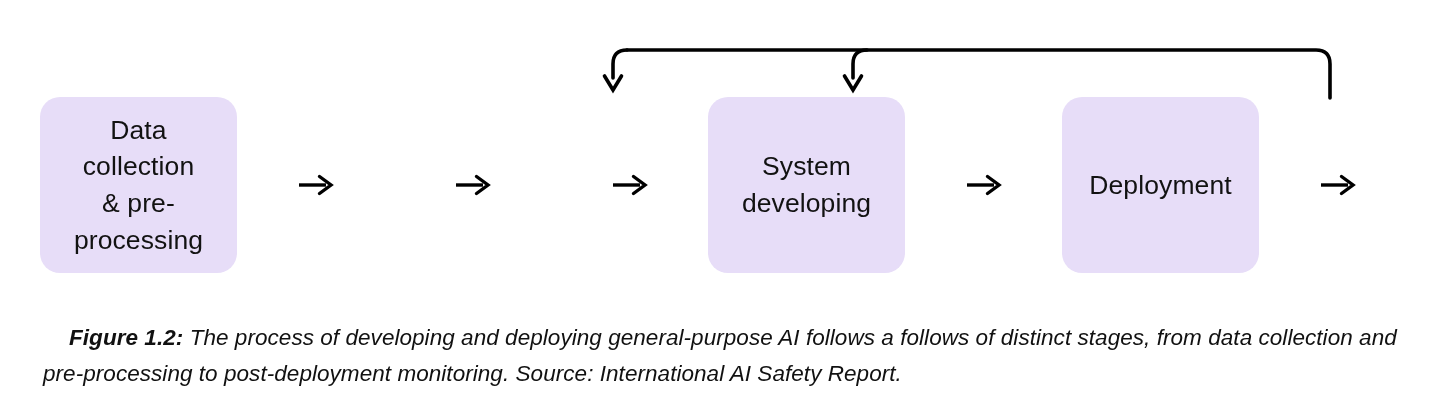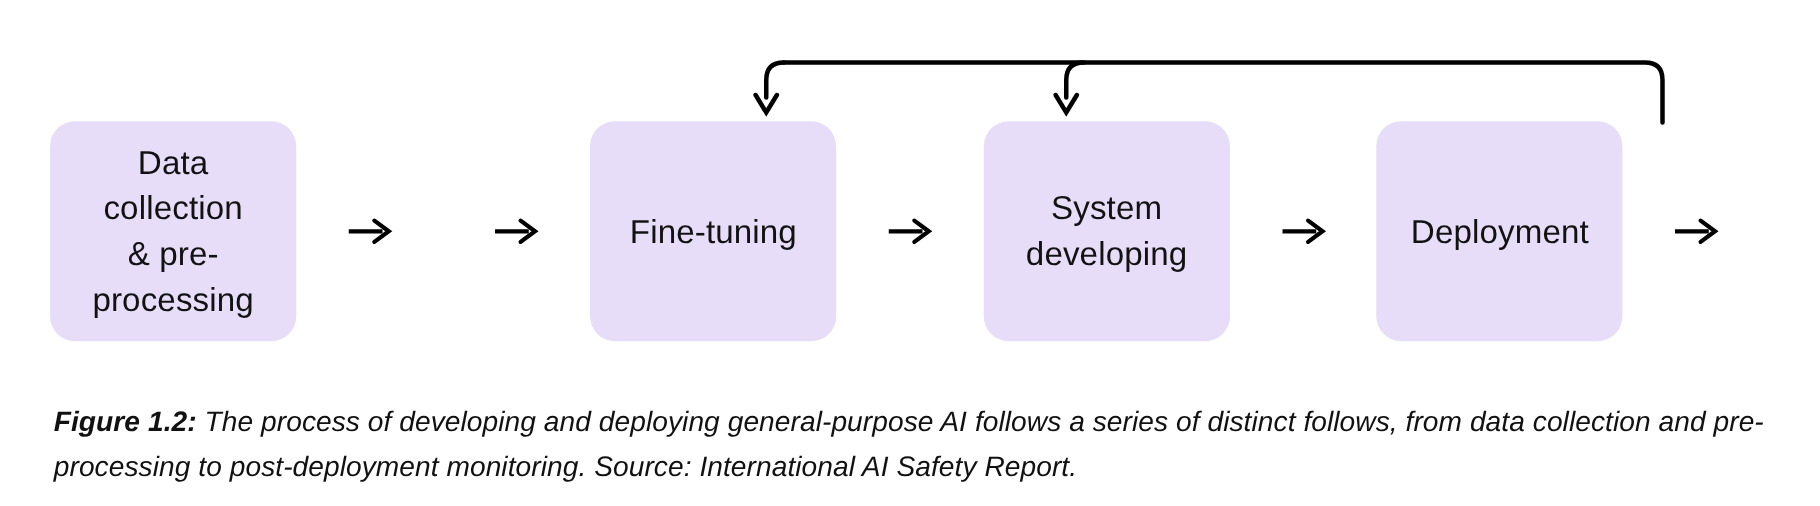--- a/index.html
+++ b/index.html
@@ -89,20 +89,21 @@
     font-family: "Liberation Sans", sans-serif;
     font-size: 22.5px;
     line-height: 1.62;
     font-style: italic;
     color: #111111;
     letter-spacing: 0.05px;
   }
   #caption .caption-prefix {
     font-weight: bold;
     font-style: italic;
+    margin-left: 26px;
   }
 </style>
 </head>
 <body>
 
 <div id="figure-root">
 
   <div id="pipeline">
 
     <div class="stage-box">
@@ -120,23 +121,20 @@
     </div>
 
 
     <div class="flow-arrow">
       <svg width="38" height="26" viewBox="0 0 38 26" aria-hidden="true">
         <path d="M2 13 H29" stroke="#000" stroke-width="3.4" fill="none" stroke-linecap="butt"></path>
         <path d="M22.5 4.5 L34 13 L22.5 21.5" stroke="#000" stroke-width="3.4" fill="none" stroke-linecap="round" stroke-linejoin="miter"></path>
       </svg>
     </div>
 
-    <div class="stage-box">
-      <span class="stage-label">Fine-tuning</span>
-    </div>
 
     <div class="flow-arrow">
       <svg width="38" height="26" viewBox="0 0 38 26" aria-hidden="true">
         <path d="M2 13 H29" stroke="#000" stroke-width="3.4" fill="none" stroke-linecap="butt"></path>
         <path d="M22.5 4.5 L34 13 L22.5 21.5" stroke="#000" stroke-width="3.4" fill="none" stroke-linecap="round" stroke-linejoin="miter"></path>
       </svg>
     </div>
 
     <div class="stage-box">
       <span class="stage-label">System
@@ -169,16 +167,16 @@
     <path d="M1330 98 L1330 64 Q1330 50 1316 50 L627 50" stroke="#000" stroke-width="3.6" fill="none" stroke-linecap="round"></path>
 
     <path d="M867 50 Q853 50 853 64 L853 78" stroke="#000" stroke-width="3.6" fill="none" stroke-linecap="round"></path>
     <path d="M844.5 76 L853 90 L861.5 76" stroke="#000" stroke-width="3.6" fill="none" stroke-linecap="round" stroke-linejoin="miter"></path>
 
     <path d="M627 50 Q613 50 613 64 L613 78" stroke="#000" stroke-width="3.6" fill="none" stroke-linecap="round"></path>
     <path d="M604.5 76 L613 90 L621.5 76" stroke="#000" stroke-width="3.6" fill="none" stroke-linecap="round" stroke-linejoin="miter"></path>
   </svg>
 
   <div id="caption">
-    <span class="caption-prefix">Figure 1.2:</span><span class="caption-text"> The process of developing and deploying general-purpose AI follows a series of distinct follows, from data collection and pre-processing to post-deployment monitoring. Source: International AI Safety Report.</span>
+    <span class="caption-prefix">Figure 1.2:</span><span class="caption-text"> The process of developing and deploying general-purpose AI follows a follows of distinct stages, from data collection and pre-processing to post-deployment monitoring. Source: International AI Safety Report.</span>
   </div>
 
 </div>
 
 </body></html>

